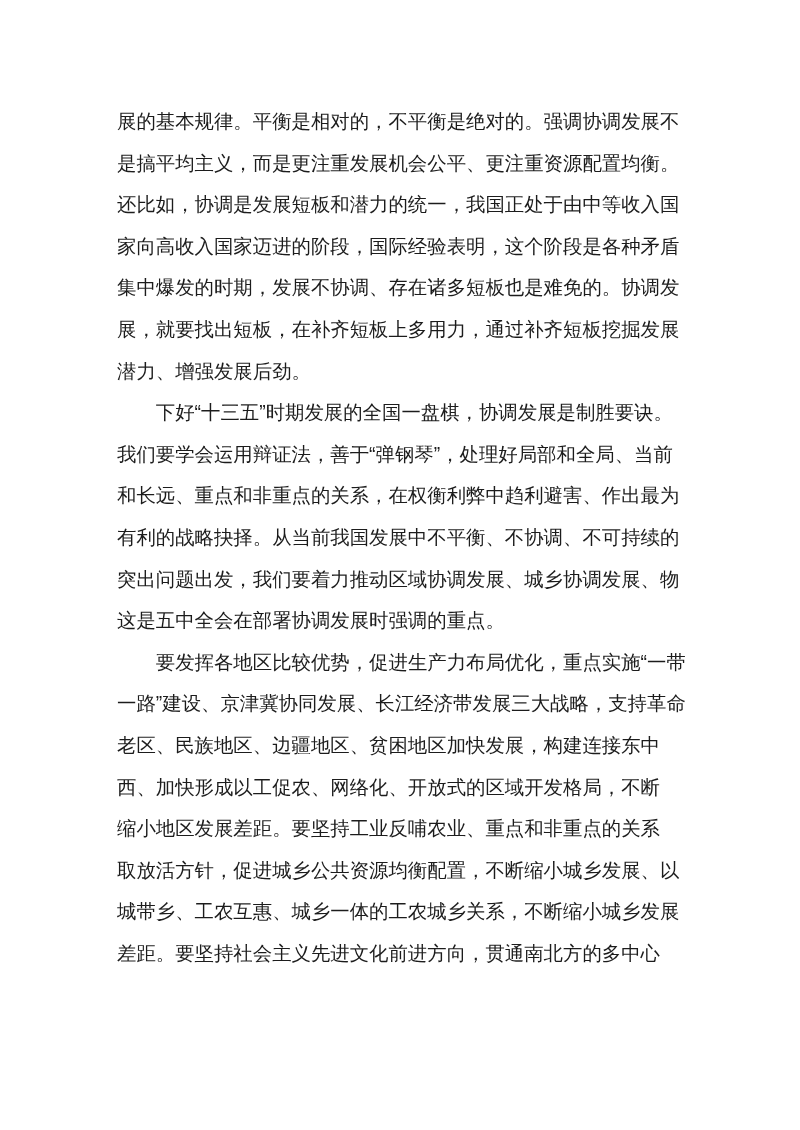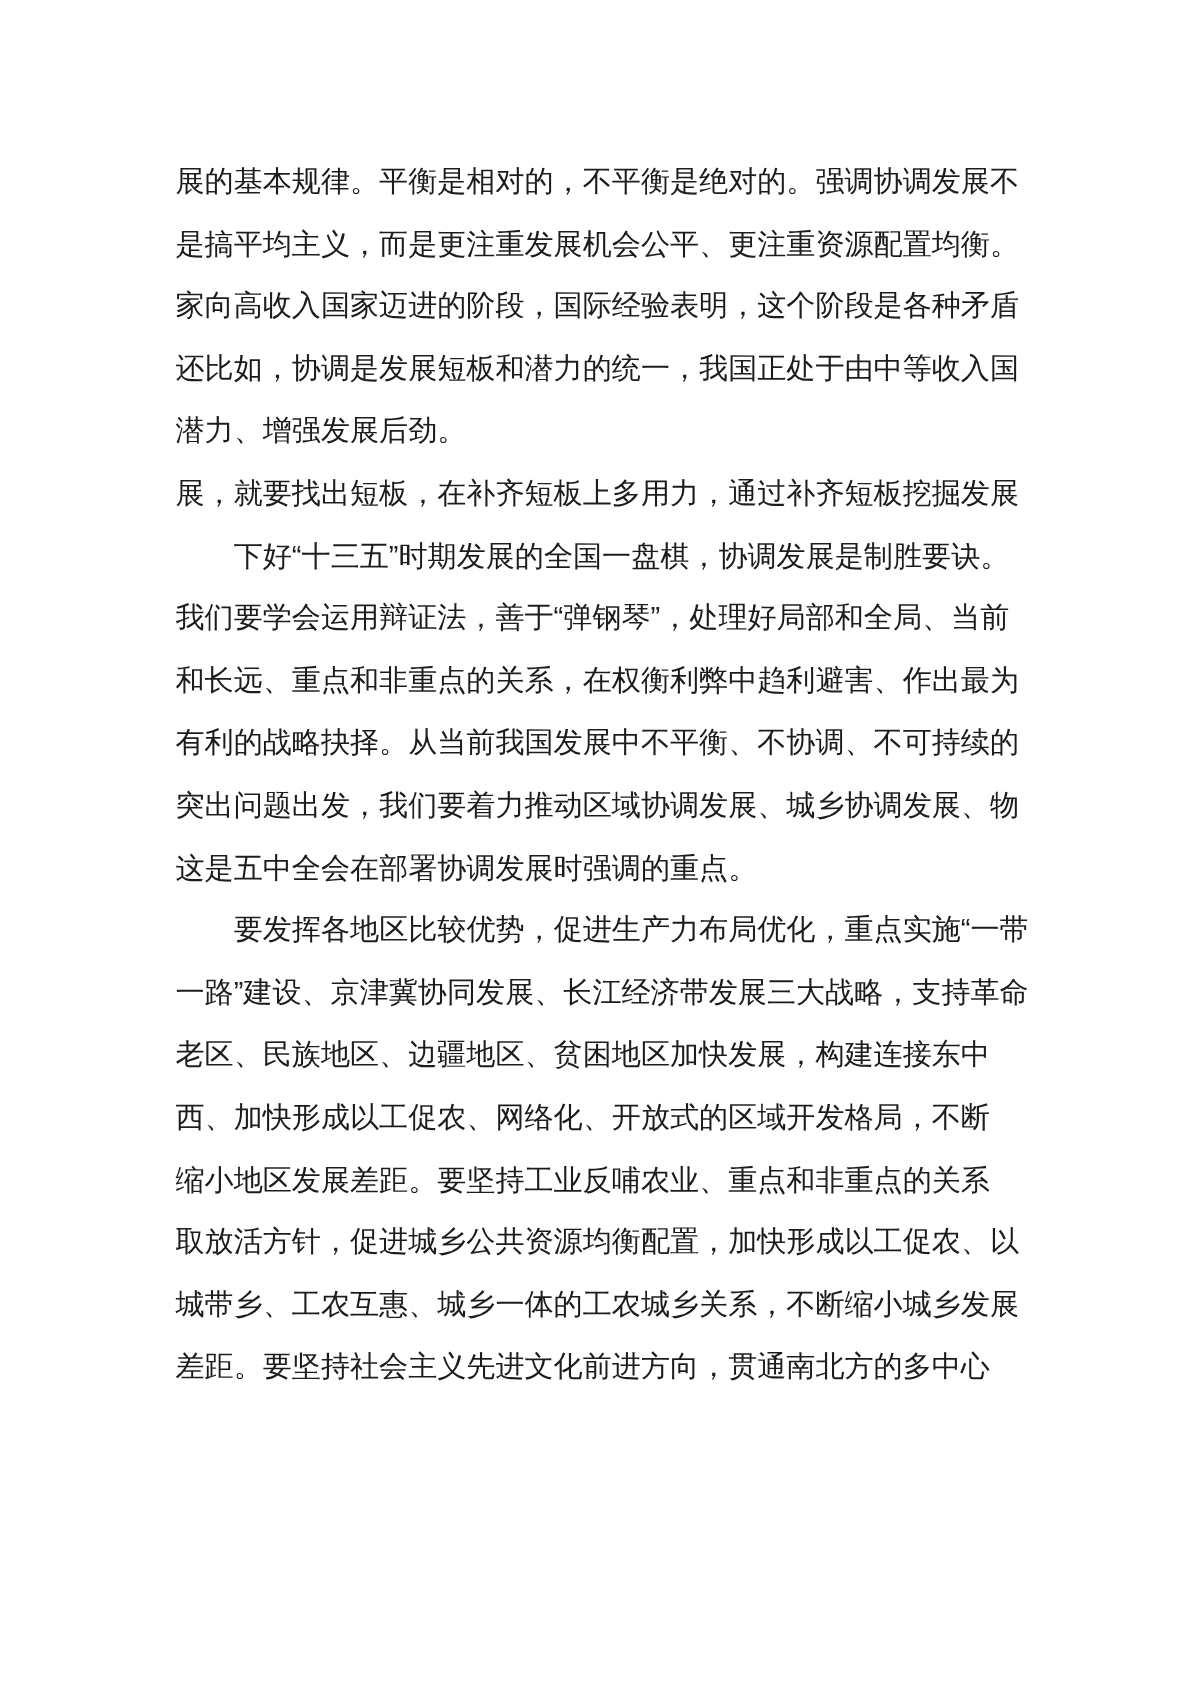--- a/index.html
+++ b/index.html
@@ -38,35 +38,36 @@
   }
 </style>
 </head>
 <body>
 
 <div class="page">
   <div class="text-block">
 
     <div class="line">展的基本规律。平衡是相对的，不平衡是绝对的。强调协调发展不</div>
     <div class="line">是搞平均主义，而是更注重发展机会公平、更注重资源配置均衡。</div>
+    <div class="line">还比如，协调是发展短板和潜力的统一，我国正处于由中等收入国</div>
     <div class="line">家向高收入国家迈进的阶段，国际经验表明，这个阶段是各种矛盾</div>
-    <div class="line">还比如，协调是发展短板和潜力的统一，我国正处于由中等收入国</div>
+    <div class="line">集中爆发的时期，发展不协调、存在诸多短板也是难免的。协调发</div>
+    <div class="line">展，就要找出短板，在补齐短板上多用力，通过补齐短板挖掘发展</div>
     <div class="line">潜力、增强发展后劲。</div>
-    <div class="line">展，就要找出短板，在补齐短板上多用力，通过补齐短板挖掘发展</div>
 
     <div class="line first-indent">下好“十三五”时期发展的全国一盘棋，协调发展是制胜要诀。</div>
     <div class="line">我们要学会运用辩证法，善于“弹钢琴”，处理好局部和全局、当前</div>
     <div class="line">和长远、重点和非重点的关系，在权衡利弊中趋利避害、作出最为</div>
     <div class="line">有利的战略抉择。从当前我国发展中不平衡、不协调、不可持续的</div>
     <div class="line">突出问题出发，我们要着力推动区域协调发展、城乡协调发展、物</div>
     <div class="line">这是五中全会在部署协调发展时强调的重点。</div>
 
     <div class="line first-indent">要发挥各地区比较优势，促进生产力布局优化，重点实施“一带</div>
     <div class="line">一路”建设、京津冀协同发展、长江经济带发展三大战略，支持革命</div>
     <div class="line">老区、民族地区、边疆地区、贫困地区加快发展，构建连接东中</div>
     <div class="line">西、加快形成以工促农、网络化、开放式的区域开发格局，不断</div>
     <div class="line">缩小地区发展差距。要坚持工业反哺农业、重点和非重点的关系</div>
-    <div class="line">取放活方针，促进城乡公共资源均衡配置，加快形成以工促农、以</div>
+    <div class="line">取放活方针，促进城乡公共资源均衡配置，不断缩小城乡发展、以</div>
     <div class="line">城带乡、工农互惠、城乡一体的工农城乡关系，不断缩小城乡发展</div>
     <div class="line">差距。要坚持社会主义先进文化前进方向，贯通南北方的多中心</div>
 
   </div>
 </div>
 
 </body></html>

